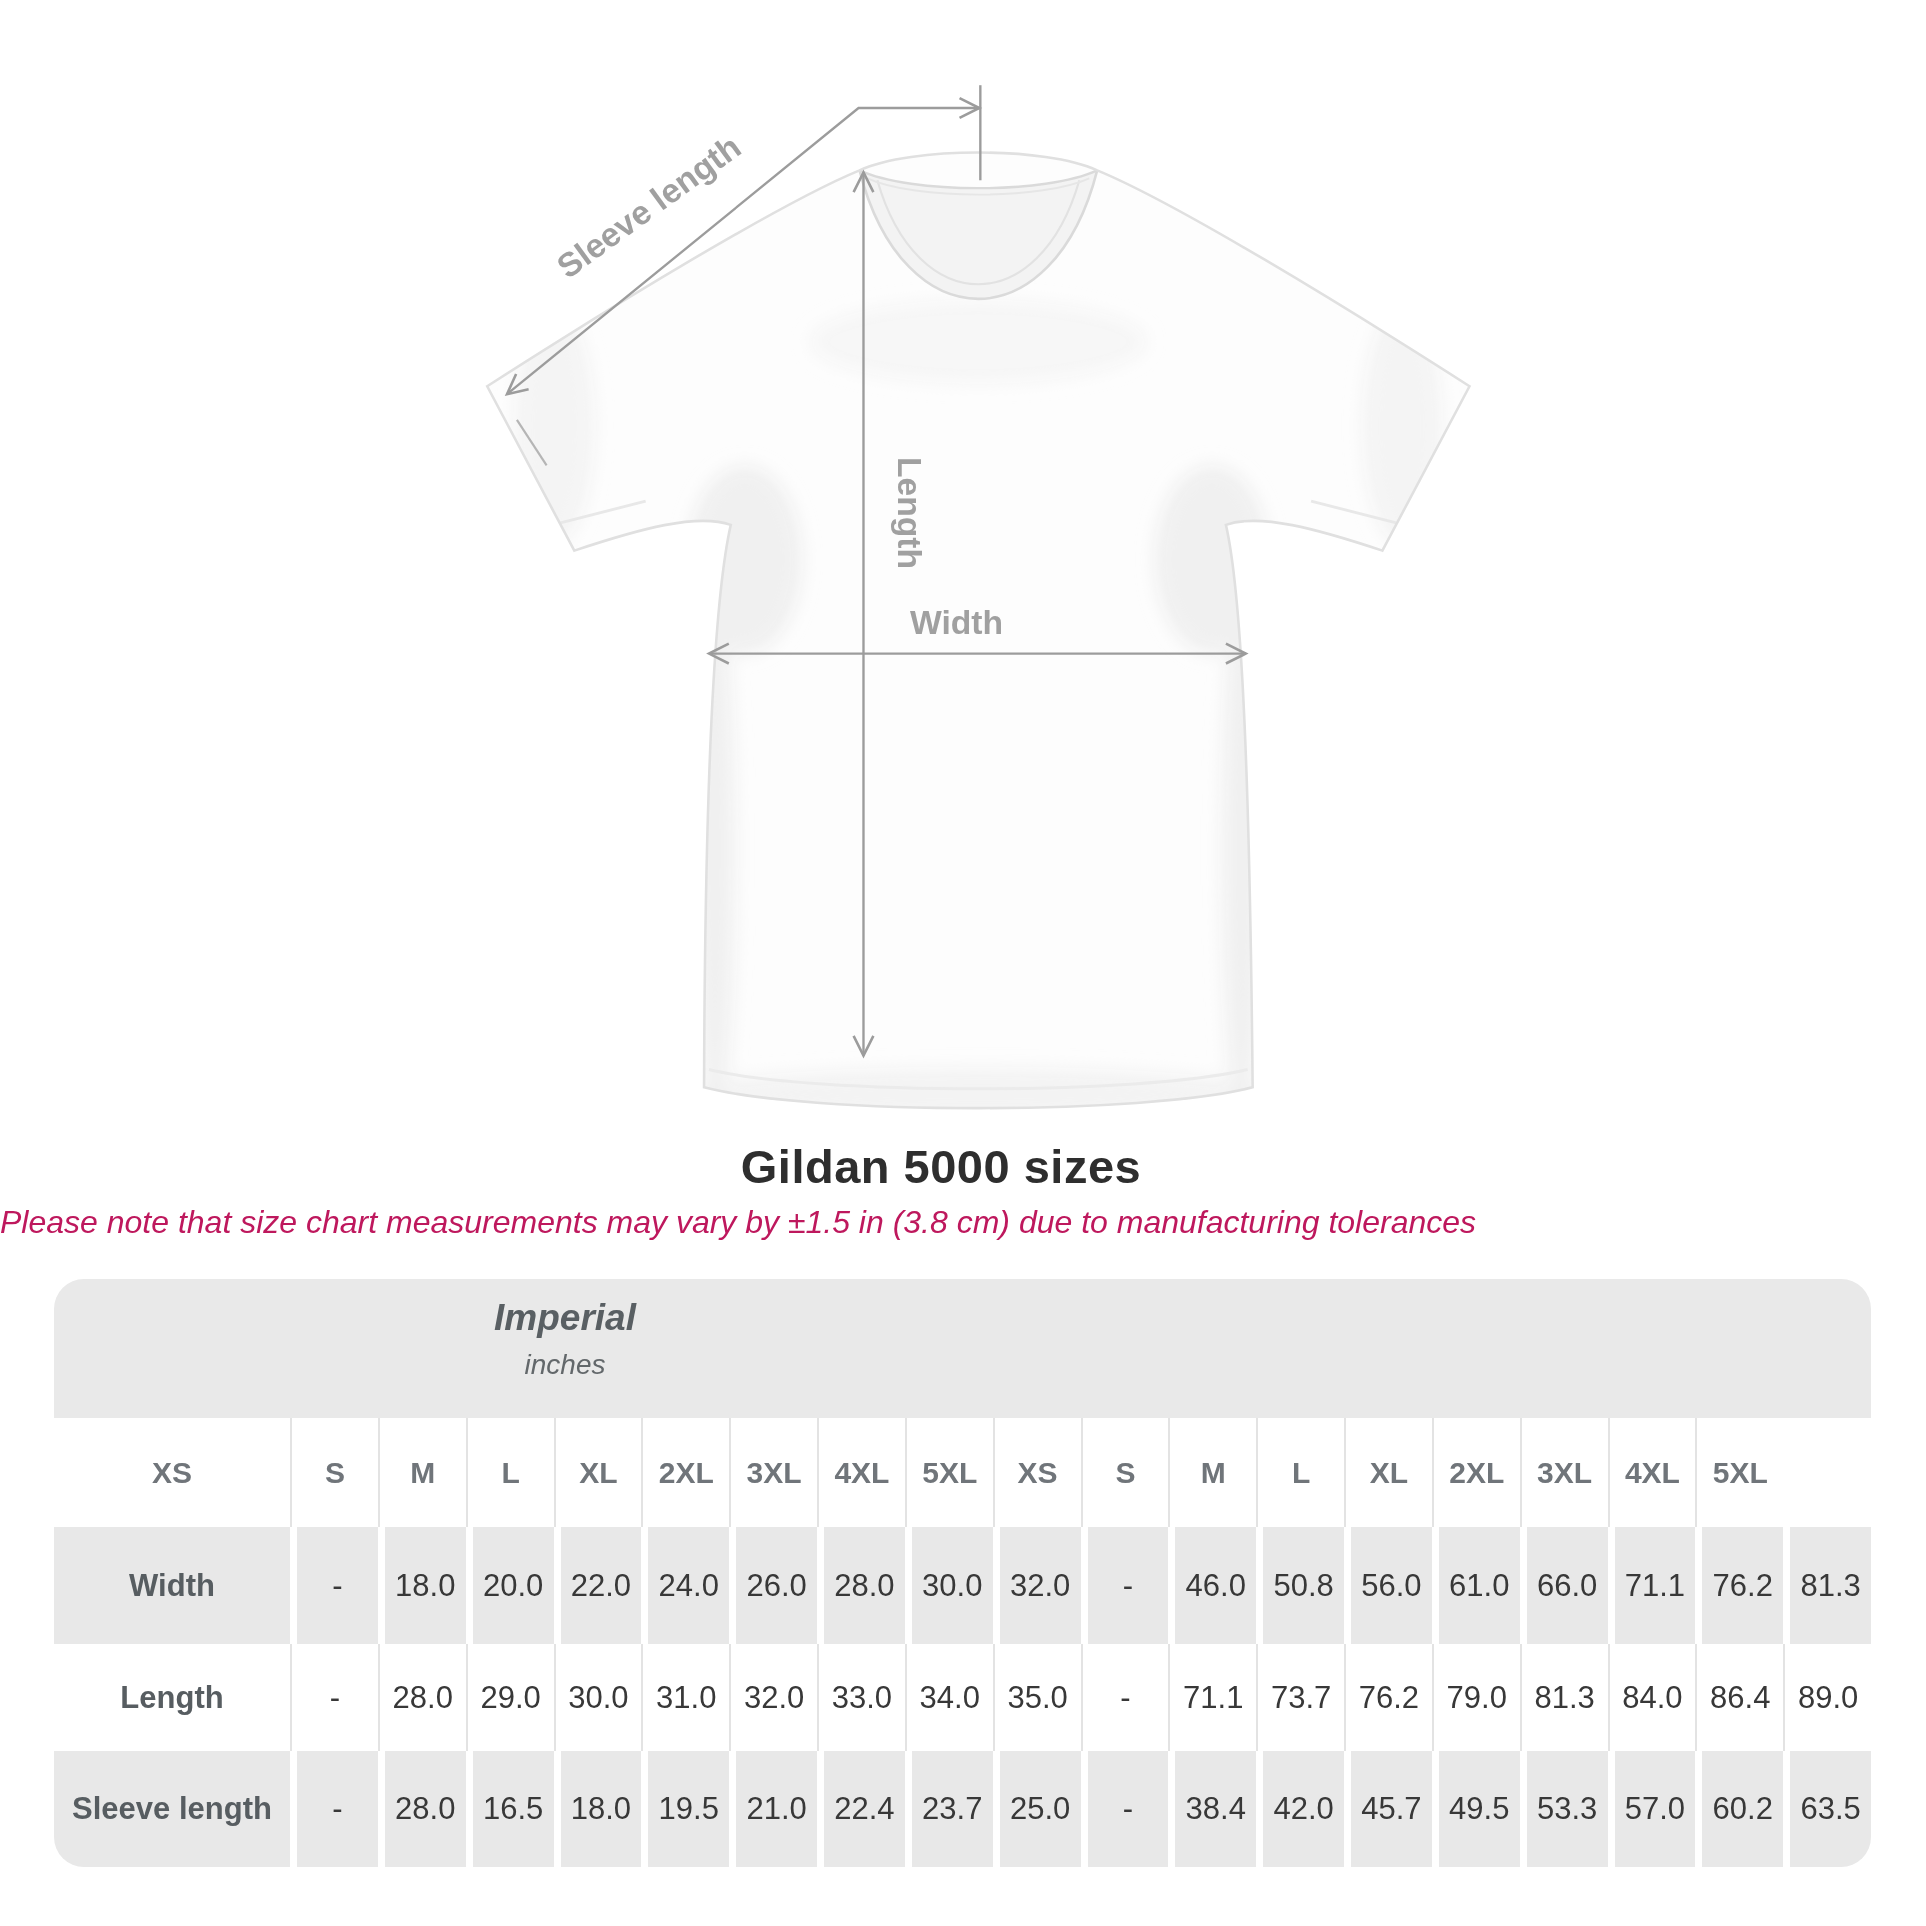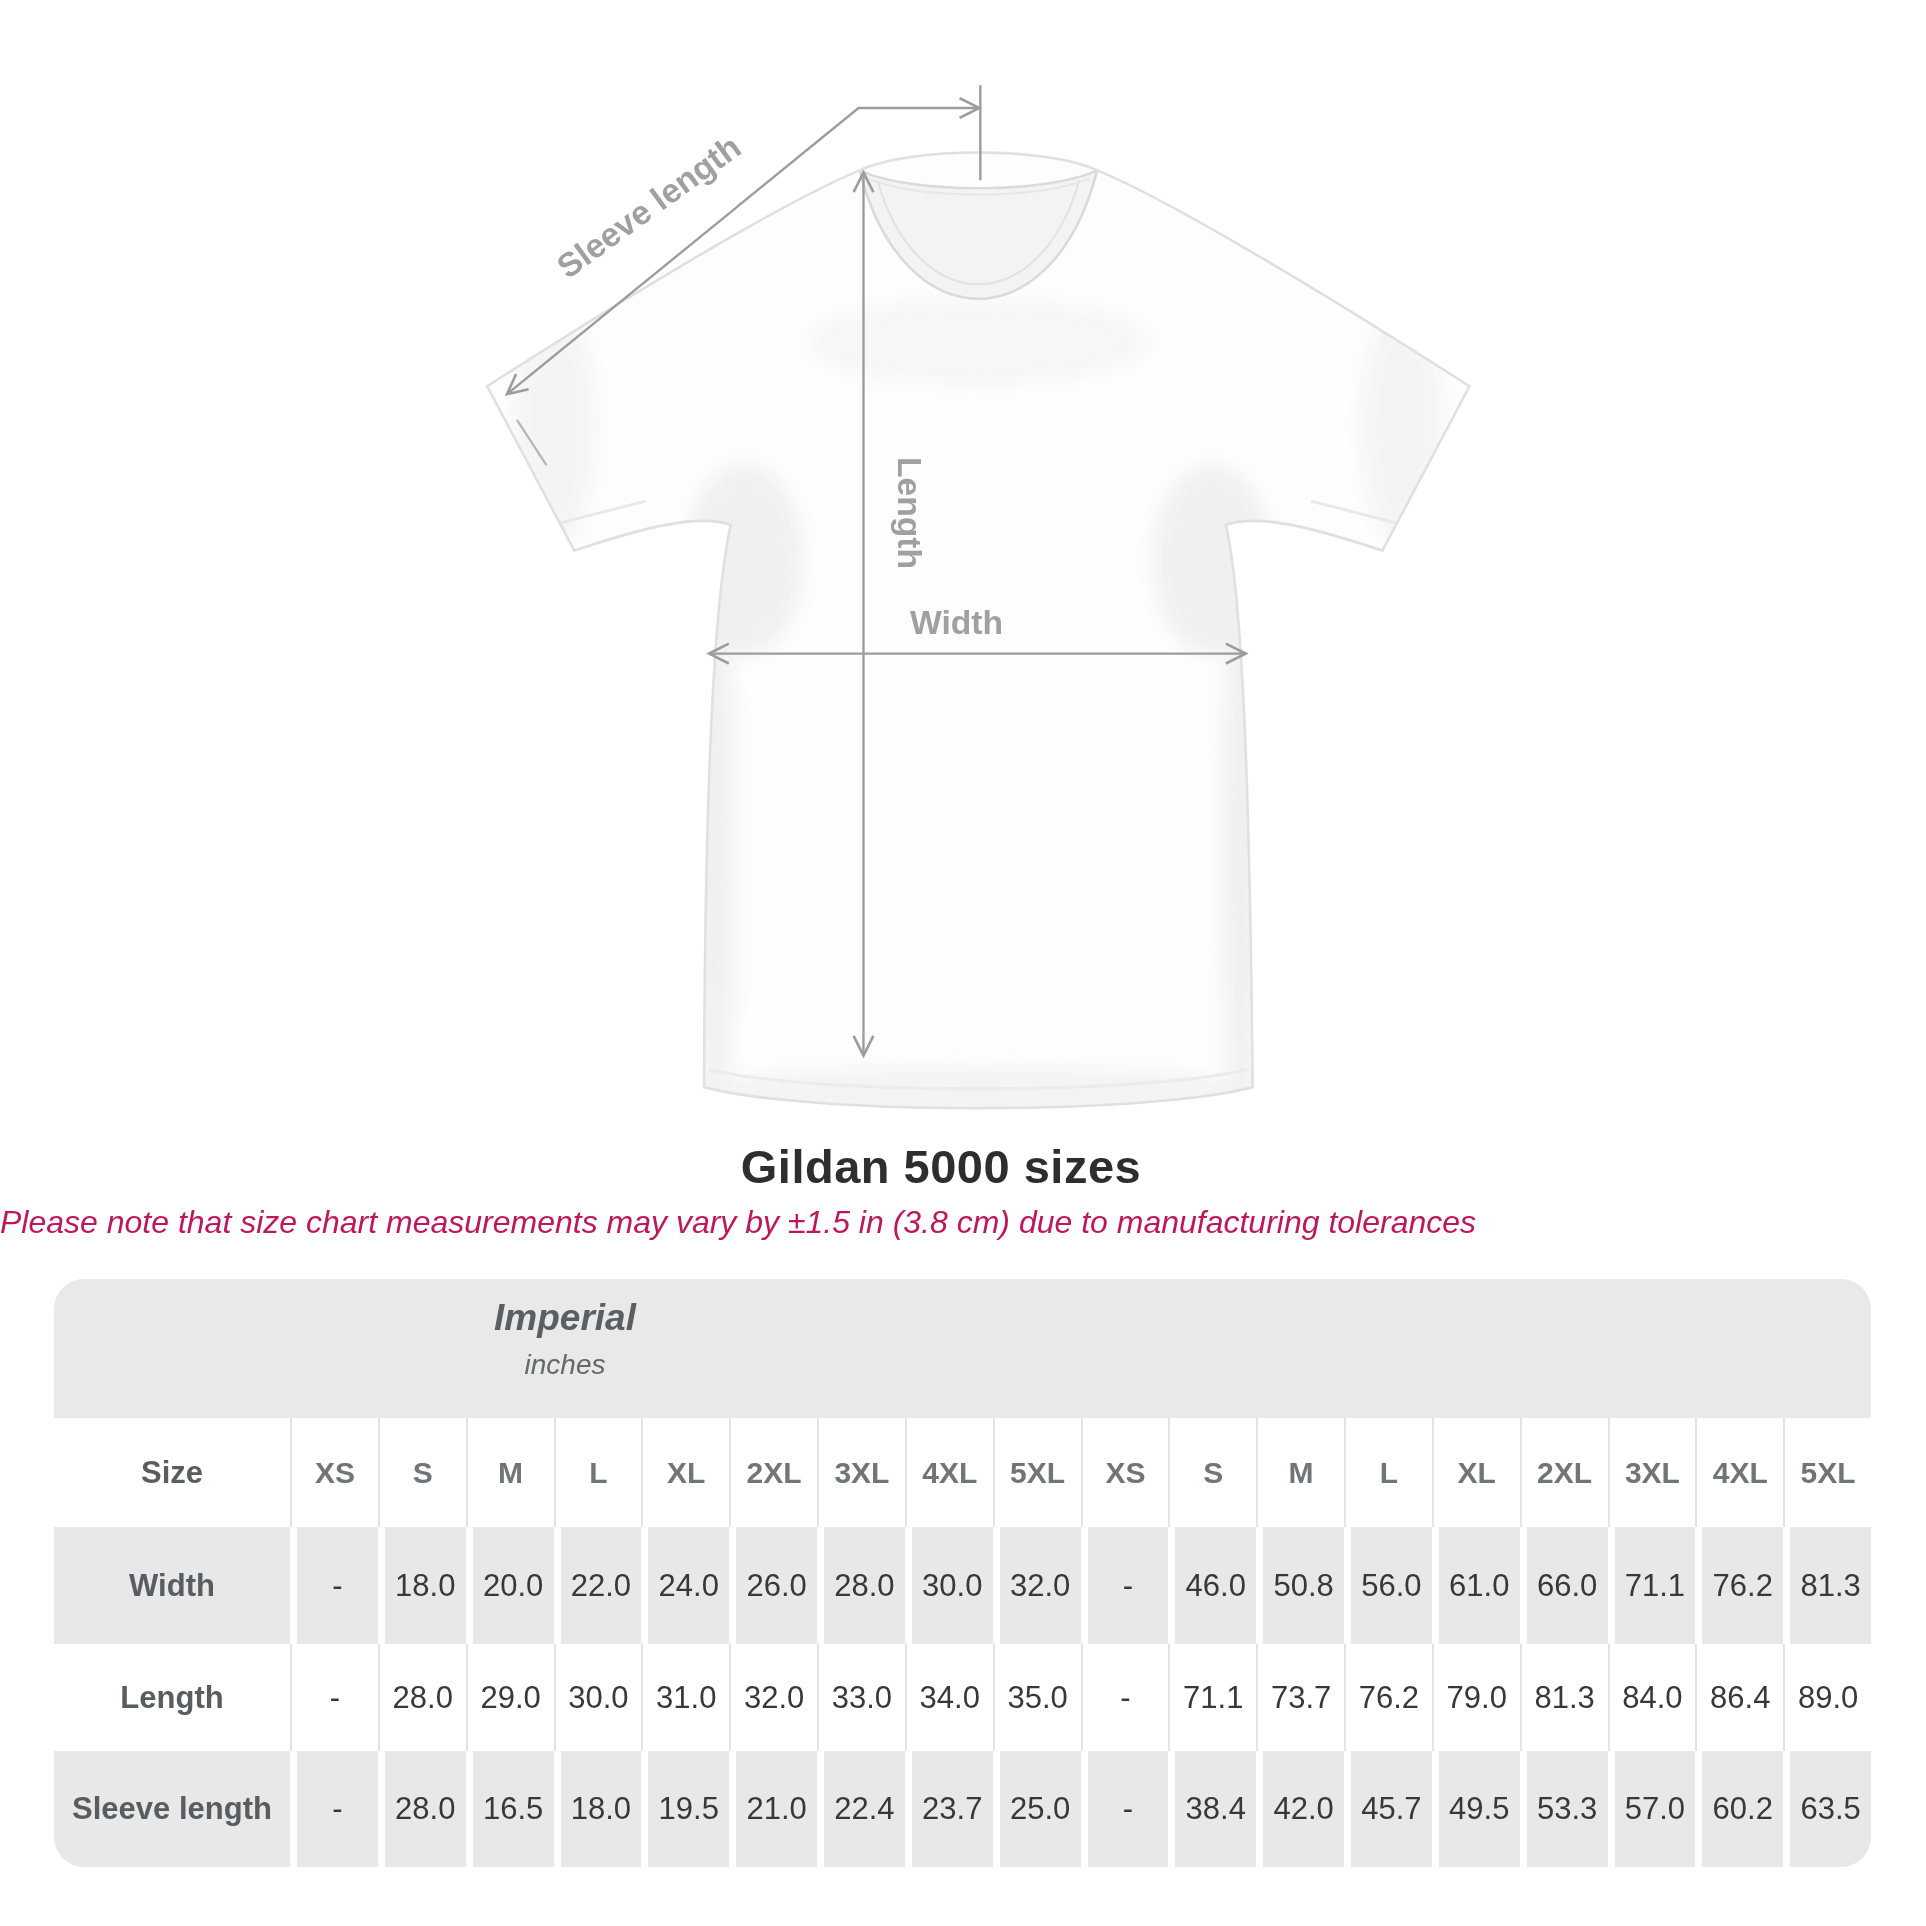--- a/index.html
+++ b/index.html
@@ -120,21 +120,20 @@
 
   <div class="size-table">
     <div class="band">
       <div class="grp">
         <div class="grp-label">Imperial</div>
         <div class="grp-unit">inches</div>
       </div>
     </div>
     <div>
         <div class="trow white r-size">
-          <div class="c label-c">Size</div>
           <div class="c size-c">XS</div>
           <div class="c size-c">S</div>
           <div class="c size-c">M</div>
           <div class="c size-c">L</div>
           <div class="c size-c">XL</div>
           <div class="c size-c">2XL</div>
           <div class="c size-c">3XL</div>
           <div class="c size-c">4XL</div>
           <div class="c size-c">5XL</div>
           <div class="c size-c">XS</div>

